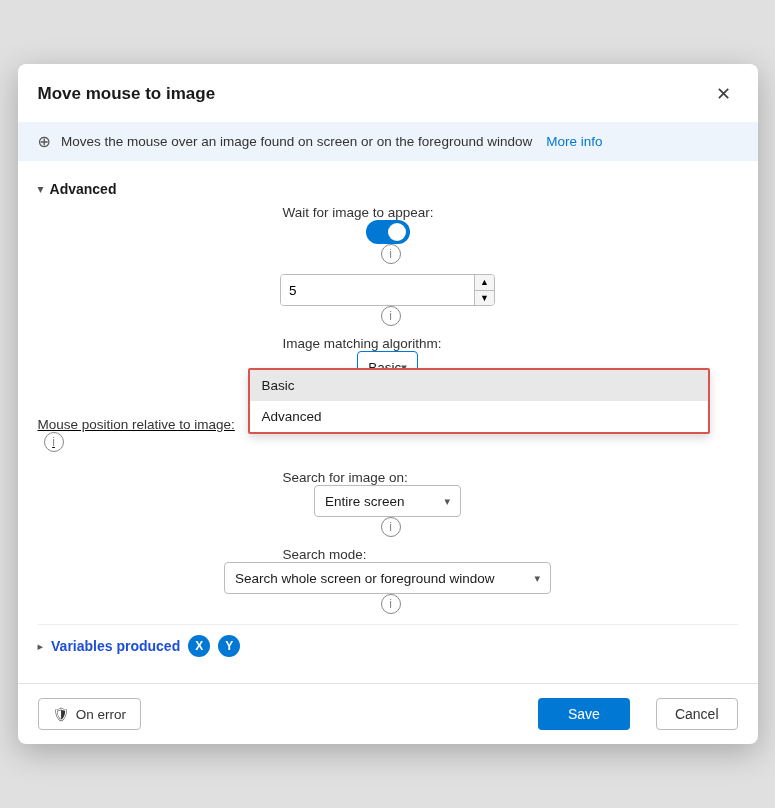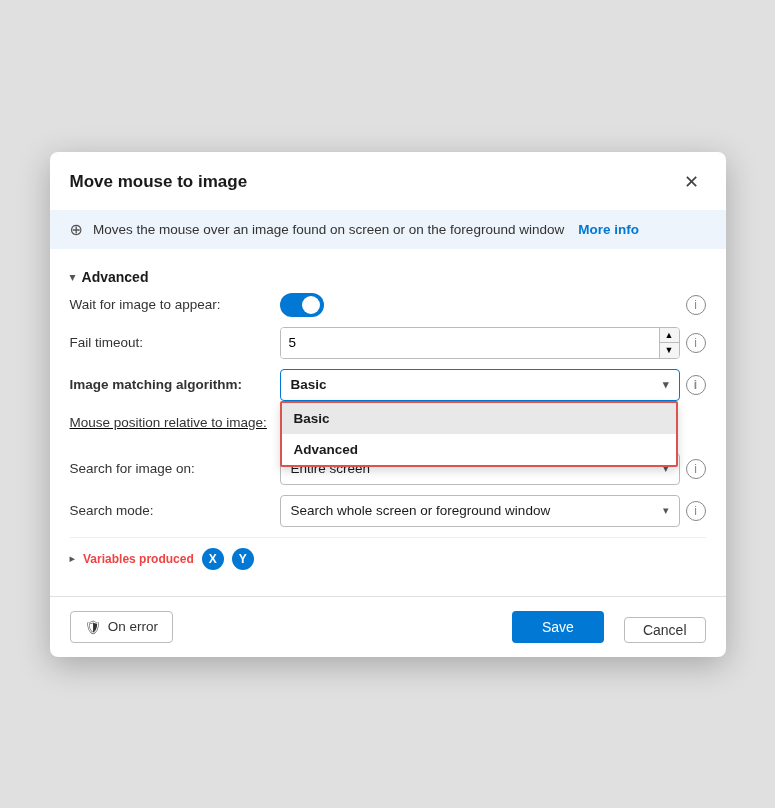--- a/index.html
+++ b/index.html
@@ -9,21 +9,21 @@
       display: flex;
       justify-content: center;
       align-items: center;
       width: 775px;
       height: 808px;
       font-size: 14px;
     }
     .dialog {
       background: #fff;
       border-radius: 8px;
-      width: 676px;
+      width: 740px;
       box-shadow: 0 8px 32px rgba(0,0,0,0.25);
       overflow: hidden;
       display: flex;
       flex-direction: column;
     }
     .title-bar {
       display: flex;
       align-items: center;
       justify-content: space-between;
       padding: 16px 20px 14px 20px;
@@ -58,21 +58,20 @@
     }
     .info-bar-icon {
       color: #555;
       font-size: 16px;
       flex-shrink: 0;
     }
     .info-bar a {
       color: #0078d4;
       text-decoration: none;
       margin-left: 4px;
-      font-weight: bold;
     }
     .body {
       padding: 10px 20px 16px 20px;
       flex: 1;
     }
     .section-header {
       display: flex;
       align-items: center;
       gap: 6px;
       cursor: pointer;
@@ -86,20 +85,21 @@
     .section-title {
       font-size: 14px;
       font-weight: 600;
       color: #1a1a1a;
     }
     .form-row {
       display: flex;
       align-items: center;
       margin-bottom: 10px;
       position: relative;
+      flex-direction: column;
     }
     .form-label {
       min-width: 210px;
       color: #333;
       font-size: 13.5px;
       flex-shrink: 0;
     }
     .form-control-area {
       flex: 1;
       display: flex;
@@ -284,23 +284,23 @@
       padding: 10px 0;
       border-top: 1px solid #eee;
       margin-top: 4px;
     }
     .var-chevron {
       font-size: 11px;
       color: #555;
       cursor: pointer;
     }
     .var-label {
-      font-size: 12px;
+      font-size: 14px;
       font-weight: 600;
-      color: #ef4444;
+      color: #1d4ed8;
     }
     .var-badge {
       width: 22px;
       height: 22px;
       border-radius: 50%;
       display: flex;
       align-items: center;
       justify-content: center;
       font-size: 12px;
       font-weight: 600;
@@ -322,22 +322,21 @@
       border: 1.5px solid #bbb;
       background: #fff;
       border-radius: 4px;
       padding: 7px 14px;
       cursor: pointer;
       font-size: 13.5px;
       color: #333;
     }
     .footer-right {
       display: flex;
-      gap: 20px;
-      align-items: flex-end;
+      gap: 26px;
     }
     .btn-save {
       background: #0078d4;
       color: #fff;
       border: none;
       border-radius: 4px;
       padding: 8px 30px;
       font-size: 14px;
       font-weight: 500;
       cursor: pointer;
@@ -346,21 +345,20 @@
       background: #fff;
       color: #333;
       border: 1.5px solid #bbb;
       border-radius: 4px;
       padding: 4px 18px;
       font-size: 14px;
       cursor: pointer;
     }
     .row-with-list {
       position: relative;
-      font-weight: bold;
     }
   </style>
 </head>
 <body>
 
 <div class="dialog">
 
   <div class="title-bar">
     <span class="title-bar-title">Move mouse to image</span>
     <button class="close-btn">✕</button>
@@ -383,21 +381,20 @@
       <span class="form-label">Wait for image to appear:</span>
       <div class="form-control-area">
         <div class="toggle">
           <div class="toggle-knob"></div>
         </div>
       </div>
       <div class="info-icon">i</div>
     </div>
 
     <div class="form-row">
-      <span class="form-label">Fail timeout:</span>
       <div class="form-control-area">
         <div class="num-input-wrap">
           <input class="num-input" type="text" value="5" style="">
           <div class="num-spin">
             <button class="spin-btn">▲</button>
             <button class="spin-btn">▼</button>
           </div>
         </div>
       </div>
       <div class="info-icon">i</div>

